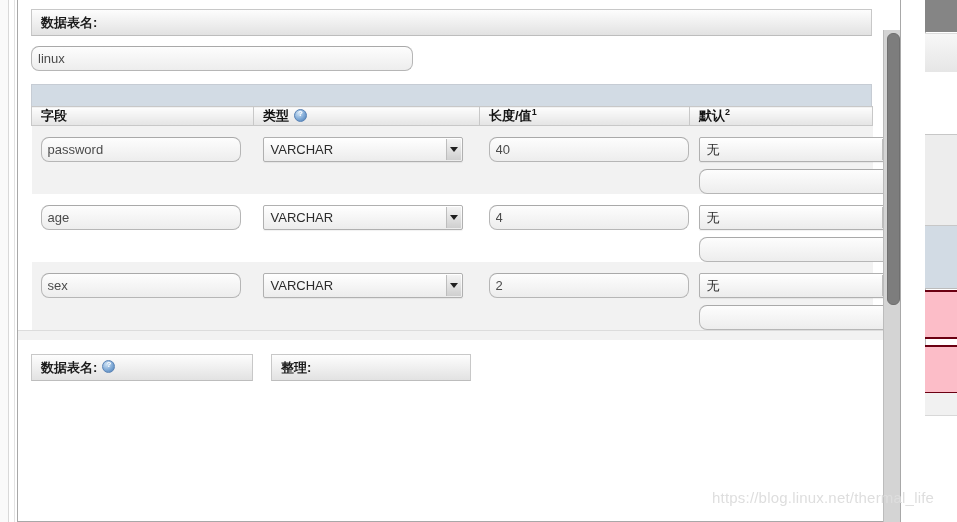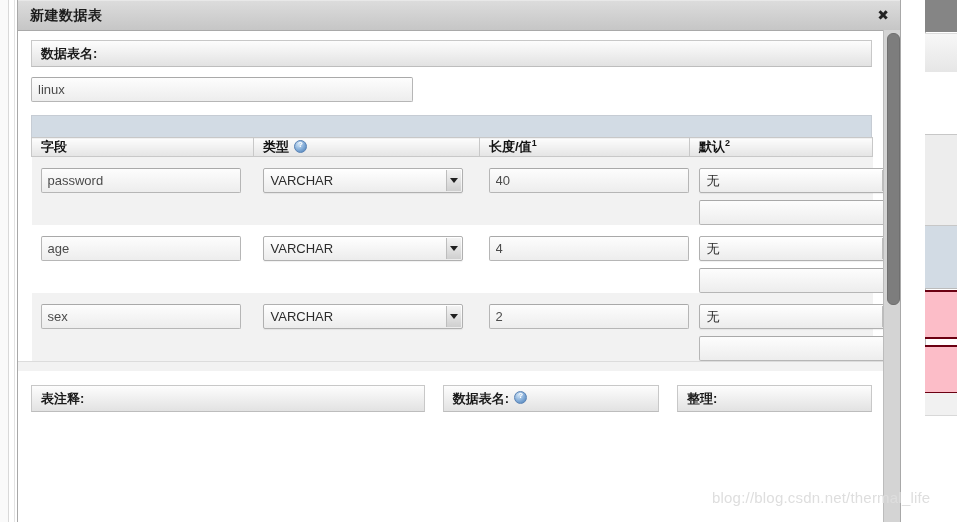--- a/index.html
+++ b/index.html
@@ -65,21 +65,21 @@
     display:flex;align-items:center;
     padding-left:9px;
     font-size:13px;font-weight:bold;color:#1a1a1a;
   }
 
   .pad{padding:9px 13px 0 13px;}
 
   .txt-in{
     box-sizing:border-box;height:25px;
     border:1px solid #b6b6b6;border-top-color:#a9a9a9;
-    border-radius:2px;
+    border-radius:8px;
     background:linear-gradient(#fdfdfd,#ededed);
     font-family:"Liberation Sans","DejaVu Sans",sans-serif;
     font-size:13px;color:#4b4b4b;
     padding:0 6px;outline:none;
   }
   .txt-in::placeholder{color:#8b8b8b;}
 
   .name-input{width:382px;margin-top:10px;}
 
   .blue-strip{height:22px;background:#d2dbe4;margin-top:13px;border:1px solid #c6ccd4;border-bottom:none;box-sizing:border-box;}
@@ -185,24 +185,20 @@
     <div class="bg-blk gray"></div>
     <div class="bg-blk blue"></div>
     <div class="bg-blk pink1"></div>
     <div class="bg-blk pink2"></div>
     <div class="bg-blk f1"></div>
     <div class="bg-blk f2"></div>
   </div>
 
   <div class="modal">
 
-    <div class="titlebar">
-      <div class="ttl">新建数据表</div>
-      <div class="closebtn">✖</div>
-    </div>
 
     <div class="mbody">
       <div class="mcontent">
 
         <div class="pad">
           <div class="sec-bar">数据表名:</div>
           <input class="txt-in name-input" type="text" value="linux" style="">
           <div class="blue-strip"></div>
         </div>
 
@@ -315,38 +311,35 @@
                   </td>
               </tr>
 
             </tbody>
           </table>
         </div>
 
         <div class="bottom-rule"></div>
 
         <div class="bottom-row">
-          <div class="bcol-a">
-            <div class="sec-bar">表注释:</div>
-          </div>
           <div class="bcol-b">
             <div class="sec-bar">
                 <span>数据表名:</span>
                 <span class="info-icon"></span>
               </div>
           </div>
           <div class="bcol-c">
             <div class="sec-bar">整理:</div>
           </div>
         </div>
 
       </div>
     </div>
 
     <div class="vscroll">
       <div class="thumb"></div>
     </div>
 
   </div>
 
-  <div class="watermark">blog://blog.csdn.net/thermal_life</div>
+  <div class="watermark">https://blog.linux.net/thermal_life</div>
 
 </div>
 
 </body></html>

